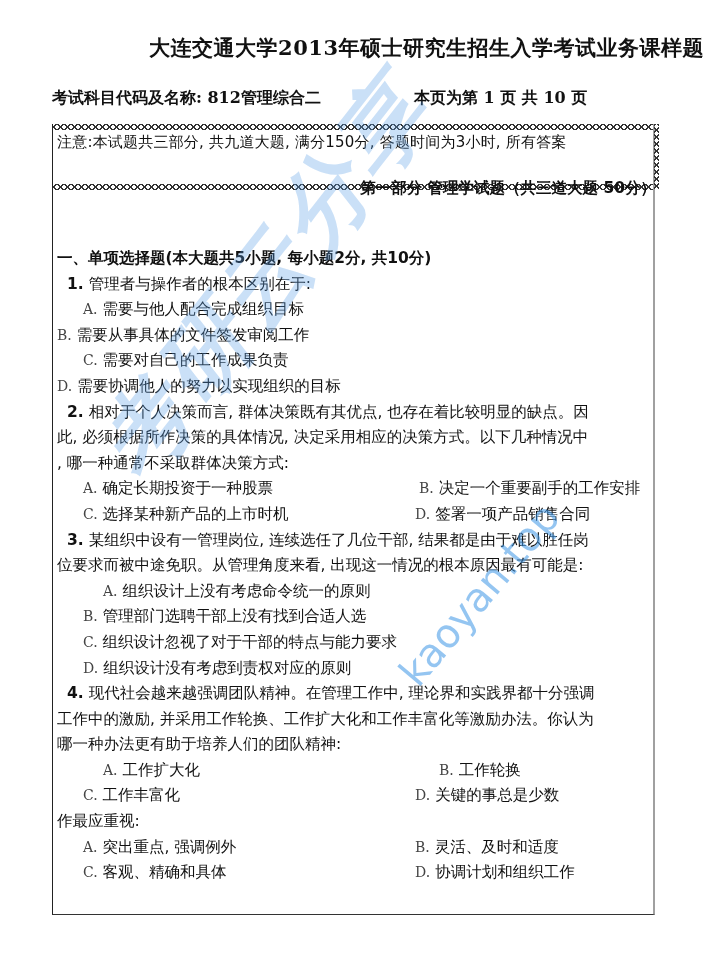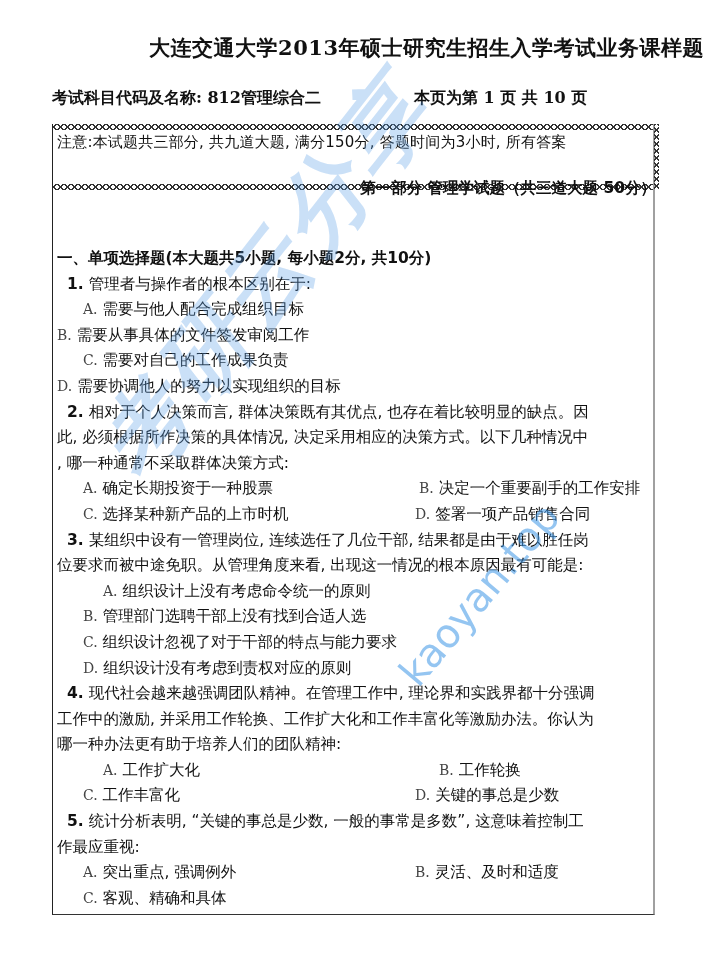--- a/index.html
+++ b/index.html
@@ -134,26 +134,26 @@
     <div class="line">哪一种办法更有助于培养人们的团队精神:</div>
     <div class="line two-col">
       <div class="col" style="padding-left:46px;width:300px"><span class="opt-label">A.</span> <span>工作扩大化</span></div>
       <div class="col"><span class="opt-label">B.</span> <span>工作轮换</span></div>
     </div>
     <div class="line two-col">
       <div class="col" style="padding-left:26px;width:296px"><span class="opt-label">C.</span> <span>工作丰富化</span></div>
       <div class="col"><span class="opt-label">D.</span> <span>关键的事总是少数</span></div>
     </div>
 
-    <div class="line q-stem"><span class="q-num">5.</span> <span>统计分析表明, “关键的事总是少数, 一般的事常是多数”, 这意味着控制工</span></div>
     <div class="line">作最应重视:</div>
     <div class="line two-col">
       <div class="col" style="padding-left:26px;width:296px"><span class="opt-label">A.</span> <span>突出重点, 强调例外</span></div>
       <div class="col"><span class="opt-label">B.</span> <span>灵活、及时和适度</span></div>
     </div>
     <div class="line two-col">
       <div class="col" style="padding-left:26px;width:296px"><span class="opt-label">C.</span> <span>客观、精确和具体</span></div>
+      <div class="col"><span class="opt-label">D.</span> <span>协调计划和组织工作</span></div>
     </div>
   </div>
 </div>
 
 <div class="watermark wm-cn">考研云分享</div>
 <div class="watermark wm-url">kaoyan.top</div>
 
 </body></html>

